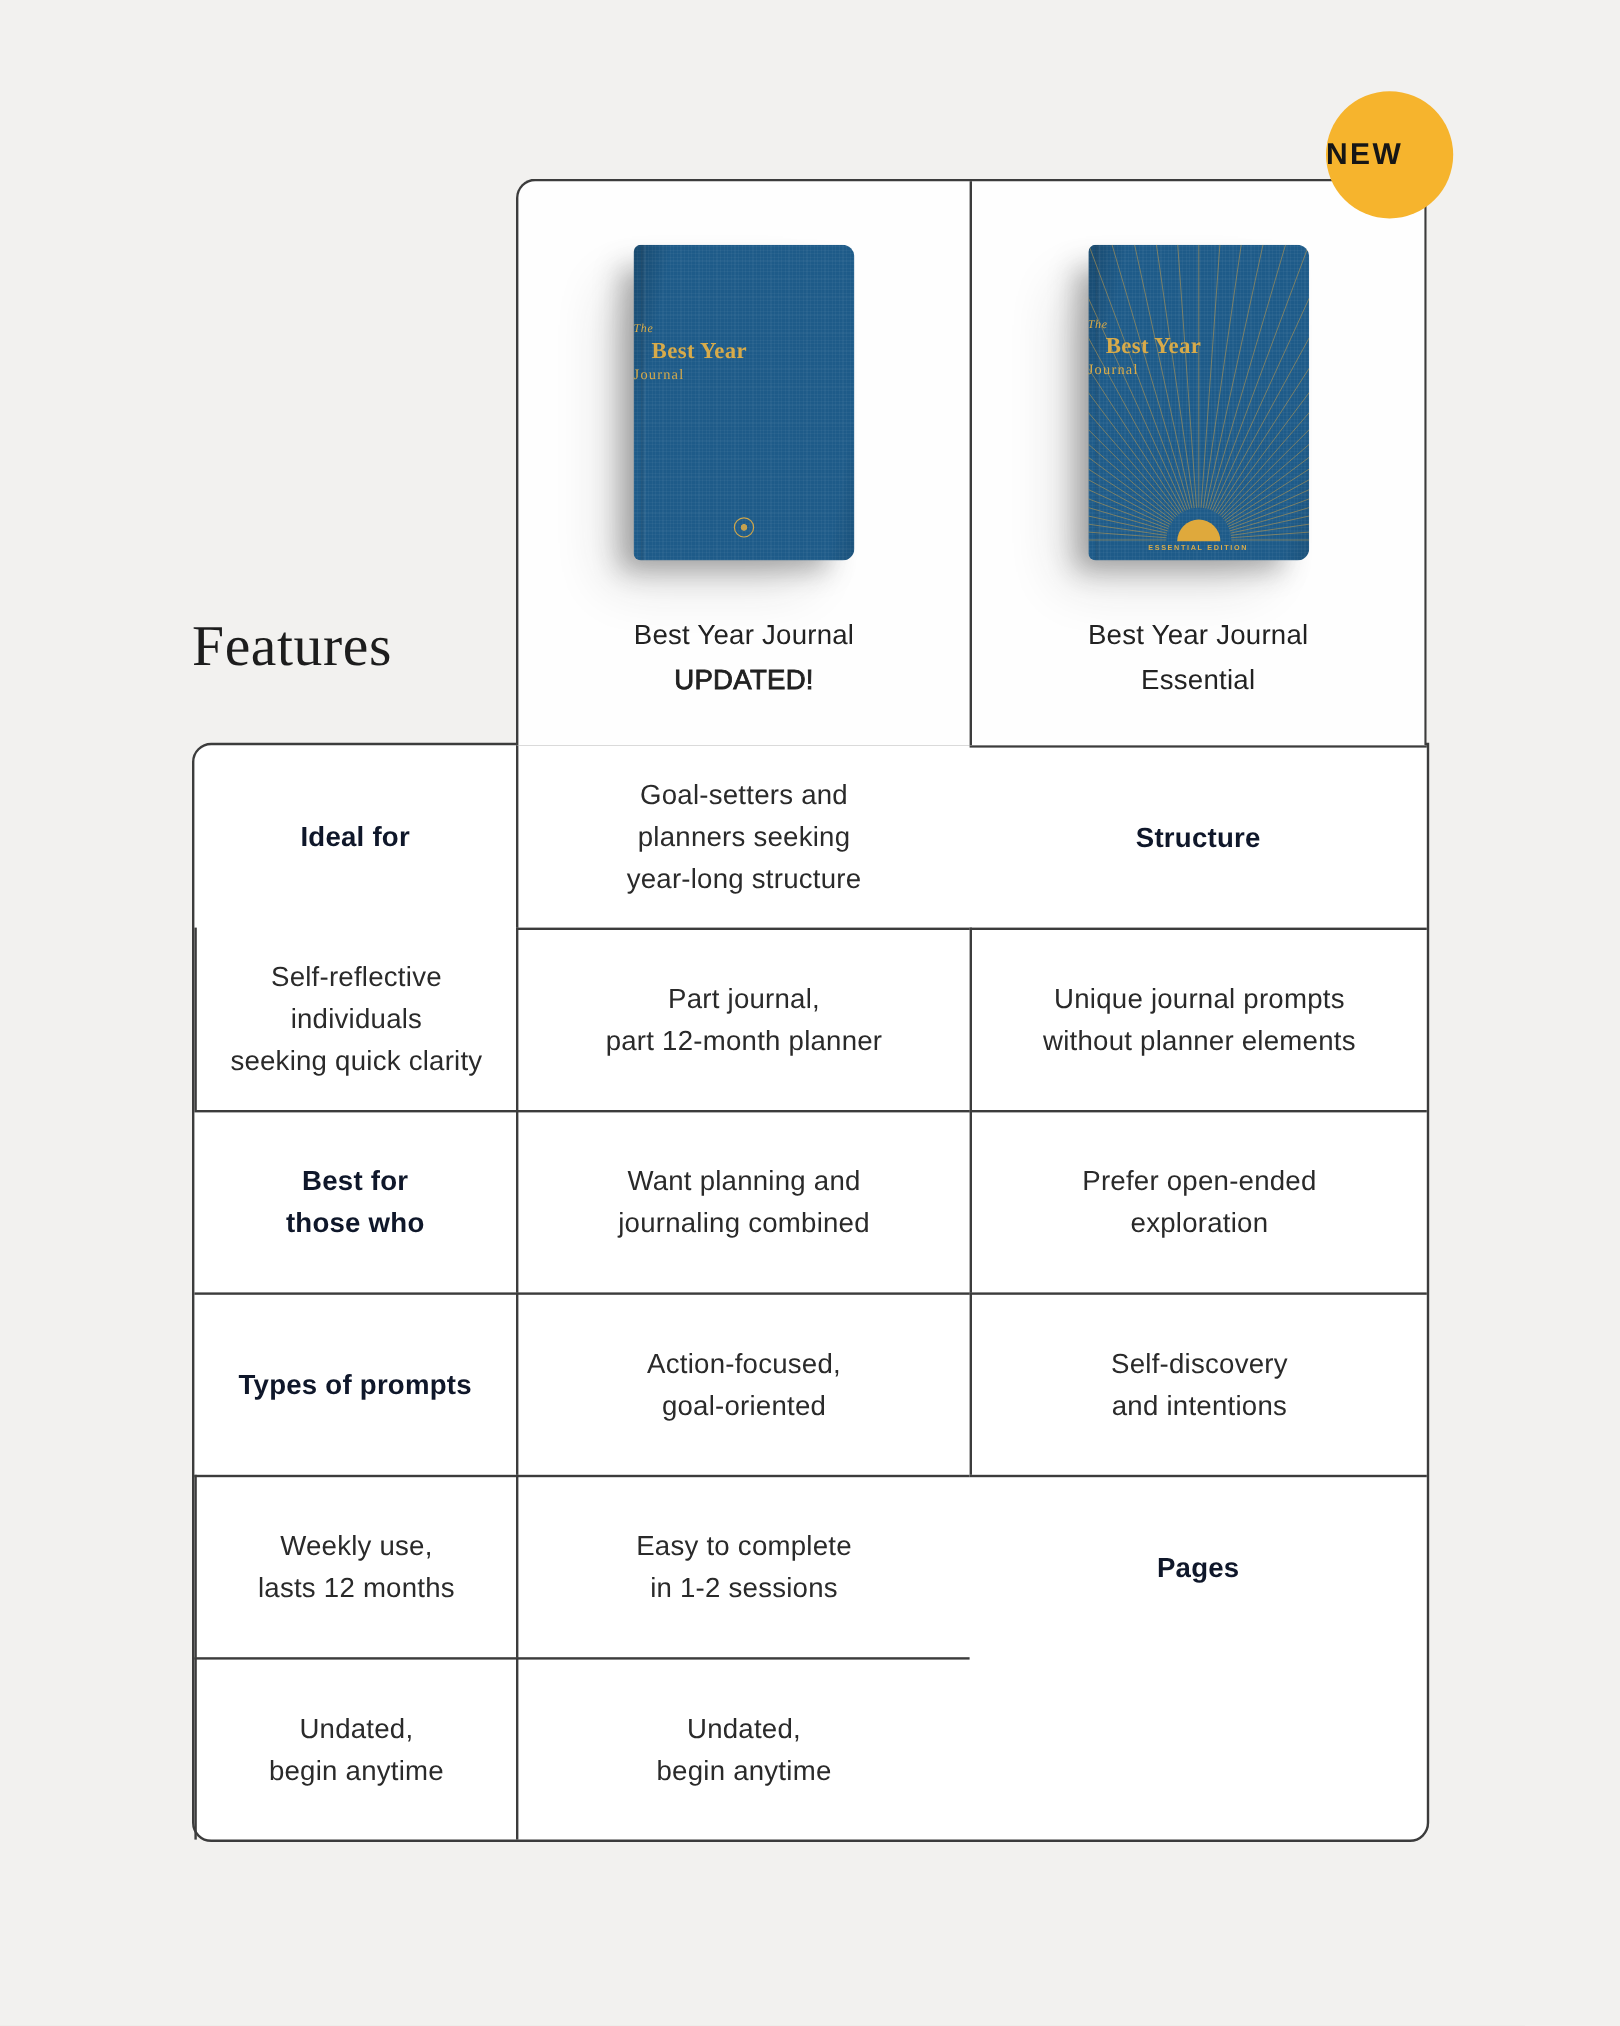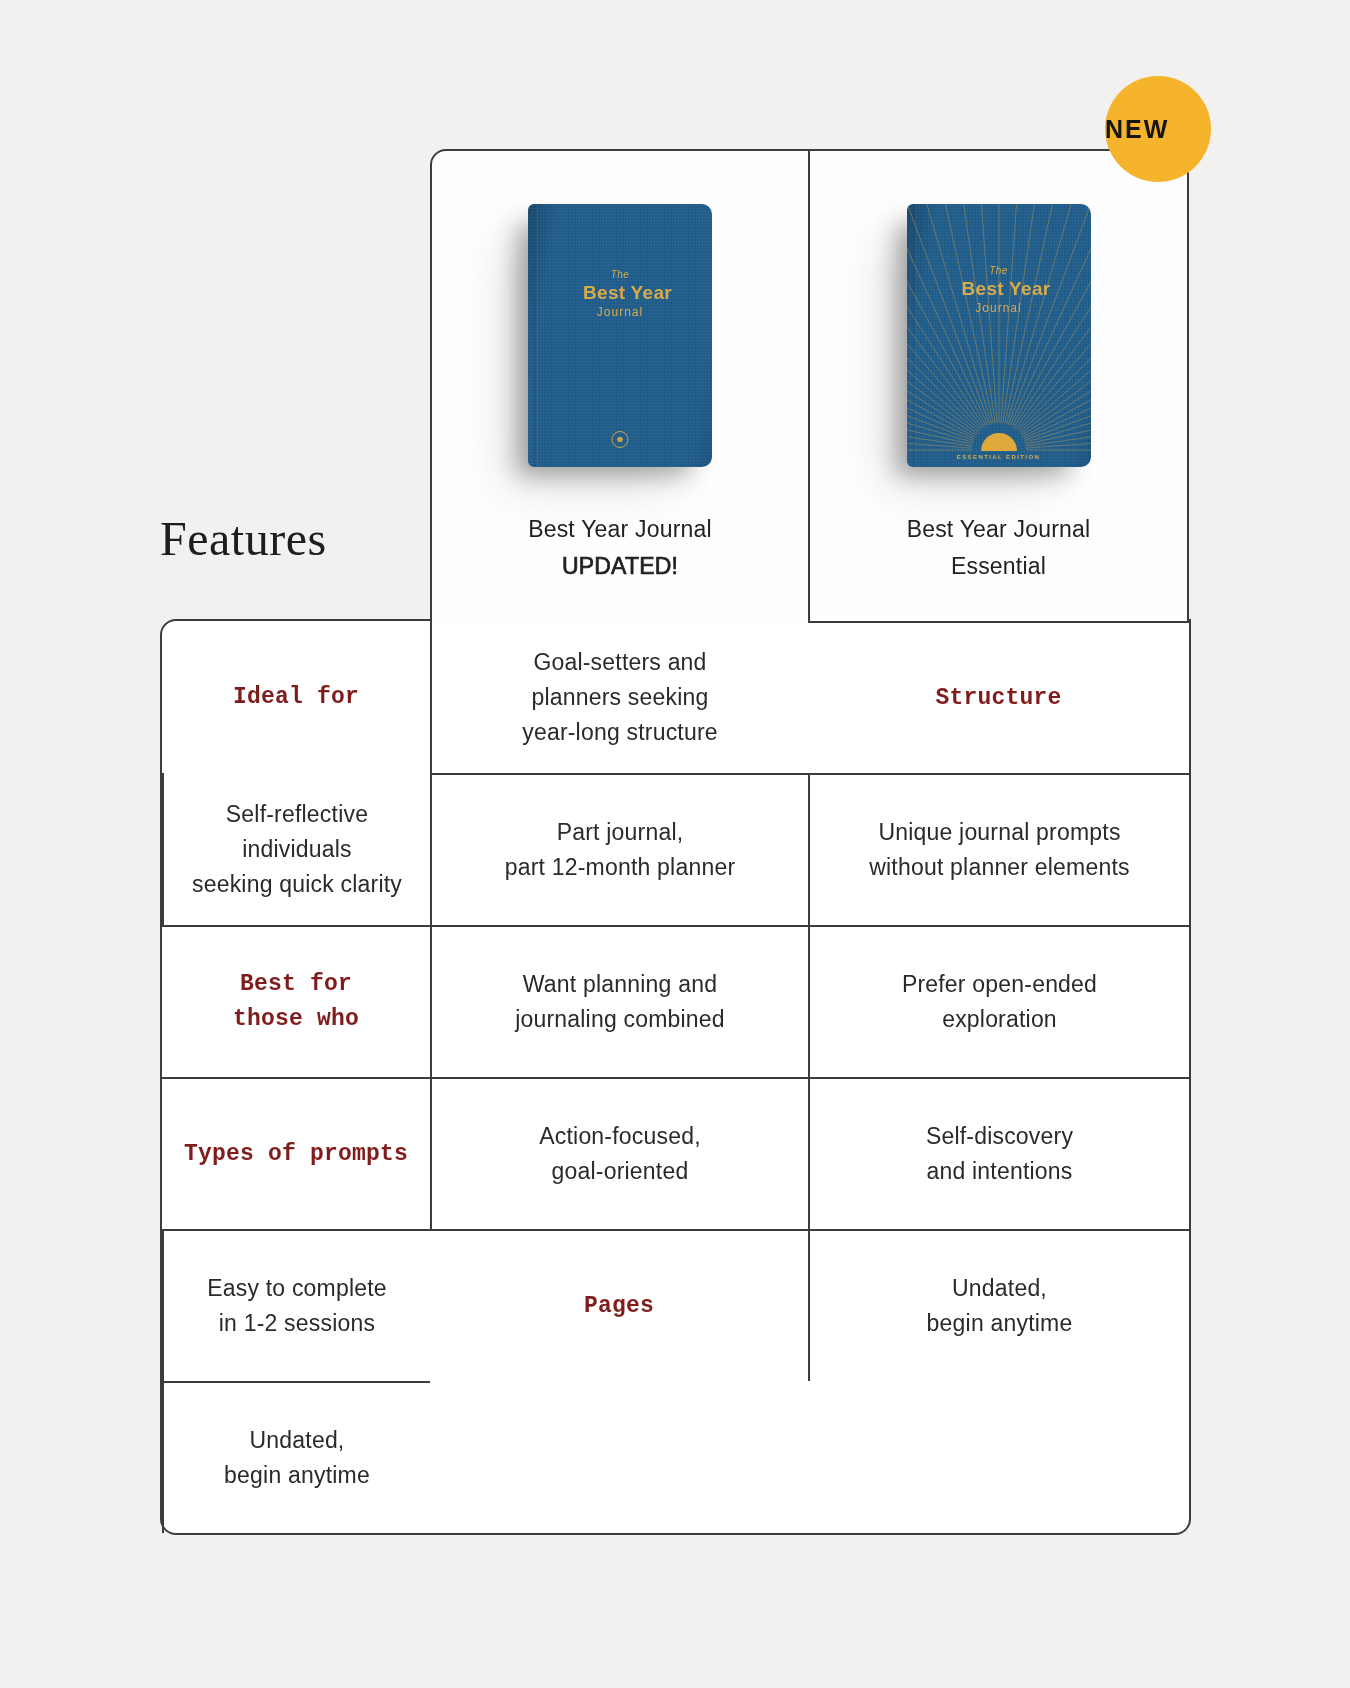--- a/index.html
+++ b/index.html
@@ -80,22 +80,22 @@
       -30px 26px 44px -10px rgba(40,40,40,.16);
     overflow:hidden;
   }
   .cover::before{ 
     content:"";position:absolute;left:6px;top:0;bottom:0;width:4px;
     background:linear-gradient(90deg, rgba(0,0,0,.25), rgba(255,255,255,.10));
     opacity:.5;
   }
   .cover-text{
     position:absolute;left:0;top:64px;width:100%;
-    text-align:center;
-    font-family:Liberation Sans, sans-serif;
+    text-align:left;
+    font-family:Liberation Serif, serif;
     color:#d8ab4a;
   }
   .ct-the{font-style:italic;font-size:10px;line-height:13px;letter-spacing:0.5px;}
   .ct-main{font-size:19px;line-height:23px;font-weight:700;letter-spacing:0.3px;margin-left:15px;}
   .ct-sub{font-size:12px;line-height:16px;letter-spacing:1px;}
   .emblem{
     position:absolute;left:50%;top:227px;transform:translateX(-50%);
     width:17px;height:17px;border:1.3px solid #cda54b;border-radius:50%;
     background:radial-gradient(circle at 50% 50%, rgba(205,165,75,.95) 0 2.5px, rgba(0,0,0,0) 3px);
     box-sizing:border-box;
@@ -126,21 +126,21 @@
     display:flex;align-items:center;justify-content:center;
     text-align:center;
     padding:6px 14px;
     font-size:23px;line-height:35px;
     color:#2a2a2a;
     white-space:pre-line;
     letter-spacing:0.2px;
   }
   .cell.bl{border-left:2px solid #3c3c3c;}
   .cell.bt{border-top:2px solid #3c3c3c;}
-  .cell.feature-label{font-weight:700;color:#7f1d1d;font-family:Liberation Mono, monospace;}
+  .cell.feature-label{font-weight:700;color:#0f172a;}
 </style>
 </head>
 <body>
 
 <div id="page">
 
   <div class="features-heading">Features</div>
 
   <div class="new-badge">
     <span>NEW</span>
@@ -255,20 +255,22 @@
 journaling combined</div>
     <div class="cell bt bl">Prefer open-ended
 exploration</div>
 
     <div class="cell bt feature-label">Types of prompts</div>
     <div class="cell bt bl">Action-focused,
 goal-oriented</div>
     <div class="cell bt bl">Self-discovery
 and intentions</div>
 
+    <div class="cell bt bl">Weekly use,
+lasts 12 months</div>
     <div class="cell bt bl">Easy to complete
 in 1-2 sessions</div>
 
     <div class="cell bt feature-label">Pages</div>
     <div class="cell bt bl">Undated,
 begin anytime</div>
     <div class="cell bt bl">Undated,
 begin anytime</div>
   </div>
 

